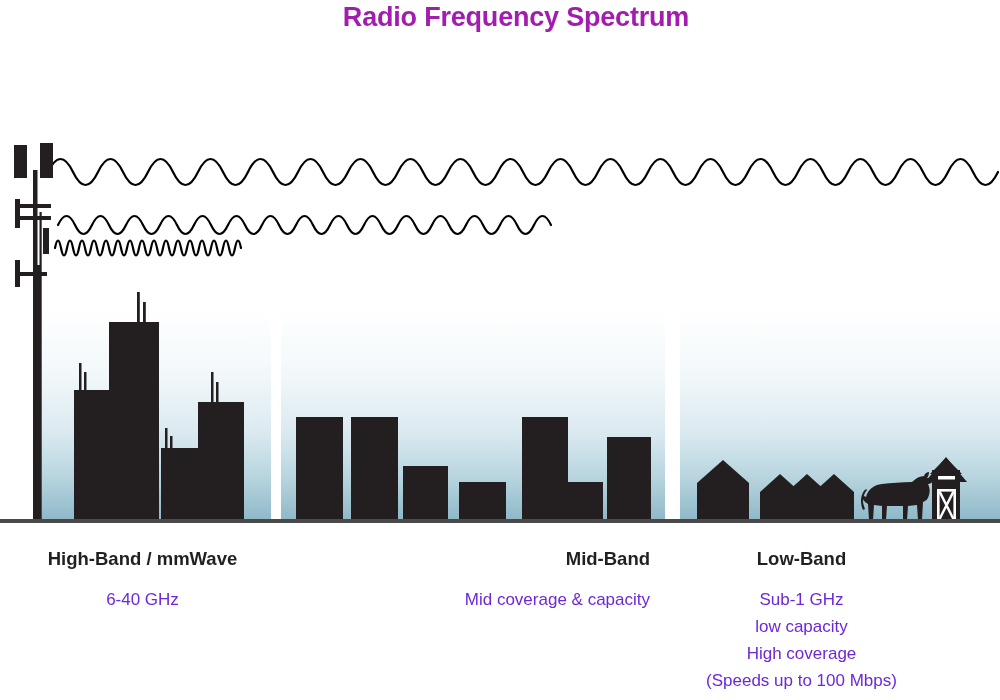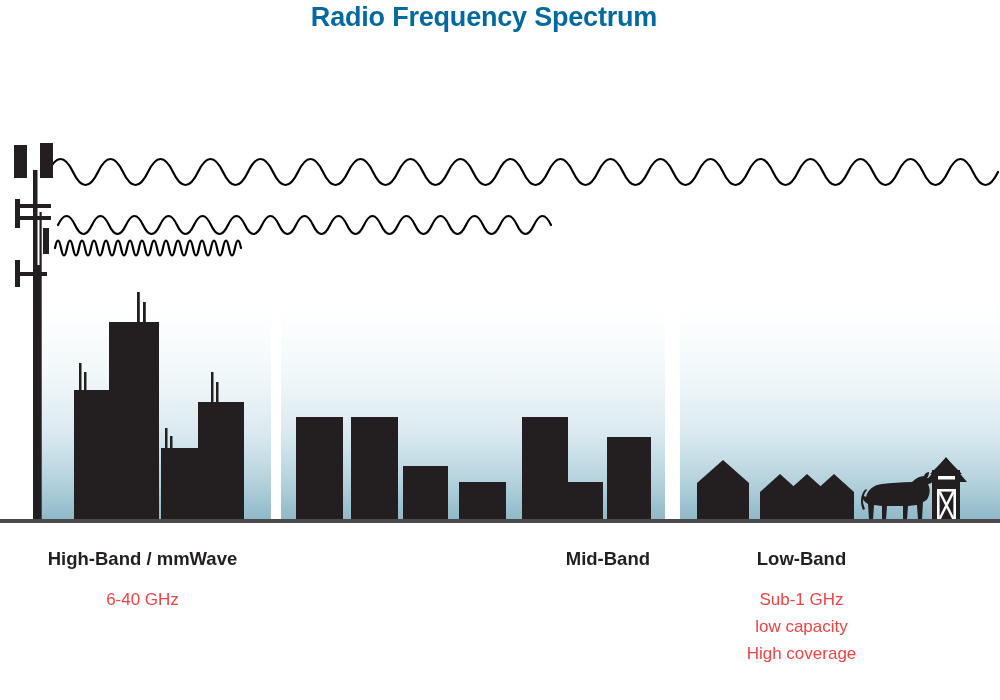--- a/index.html
+++ b/index.html
@@ -24,22 +24,23 @@
   }
   .title {
     position: absolute;
     left: 0;
     top: 2px;
     width: 968px;
     text-align: center;
     font-size: 27px;
     font-weight: bold;
     letter-spacing: -0.2px;
-    color: #0369a1;
+    color: #a21caf;
     font-family: "Liberation Sans", sans-serif;
+    padding-left: 32px;
   }
 
   
   #art {
     position: absolute;
     left: 0; top: 0;
     width: 1000px;
     height: 700px;
   }
 
@@ -52,21 +53,21 @@
     font-size: 18.5px;
     font-weight: bold;
     color: #231f20;
     white-space: nowrap;
   }
   .cap-lines {
     margin-top: 16px;
     font-size: 17px;
     line-height: 27px;
     font-weight: normal;
-    color: #ef4444;
+    color: #6d28d9;
   }
   .cap-line { display: block; white-space: nowrap; }
 
   #cap-high { left: 0px;   top: 548px; width: 285px; text-align: center; }
   #cap-mid  { left: 330px; top: 548px; width: 320px; text-align: right; }
   #cap-low  { left: 639px; top: 548px; width: 325px; }
 </style>
 </head>
 <body>
 
@@ -241,25 +242,27 @@
   <div class="caption" id="cap-high">
     <div class="cap-title">High-Band / mmWave</div>
     <div class="cap-lines">
       <span class="cap-line">6-40 GHz</span>
     </div>
   </div>
 
   <div class="caption" id="cap-mid">
     <div class="cap-title">Mid-Band</div>
     <div class="cap-lines">
+      <span class="cap-line">Mid coverage &amp; capacity</span>
     </div>
   </div>
 
   <div class="caption" id="cap-low">
     <div class="cap-title">Low-Band</div>
     <div class="cap-lines">
       <span class="cap-line">Sub-1 GHz</span>
       <span class="cap-line">low capacity</span>
       <span class="cap-line">High coverage</span>
+      <span class="cap-line">(Speeds up to 100 Mbps)</span>
     </div>
   </div>
 
 </div>
 
 </body></html>

